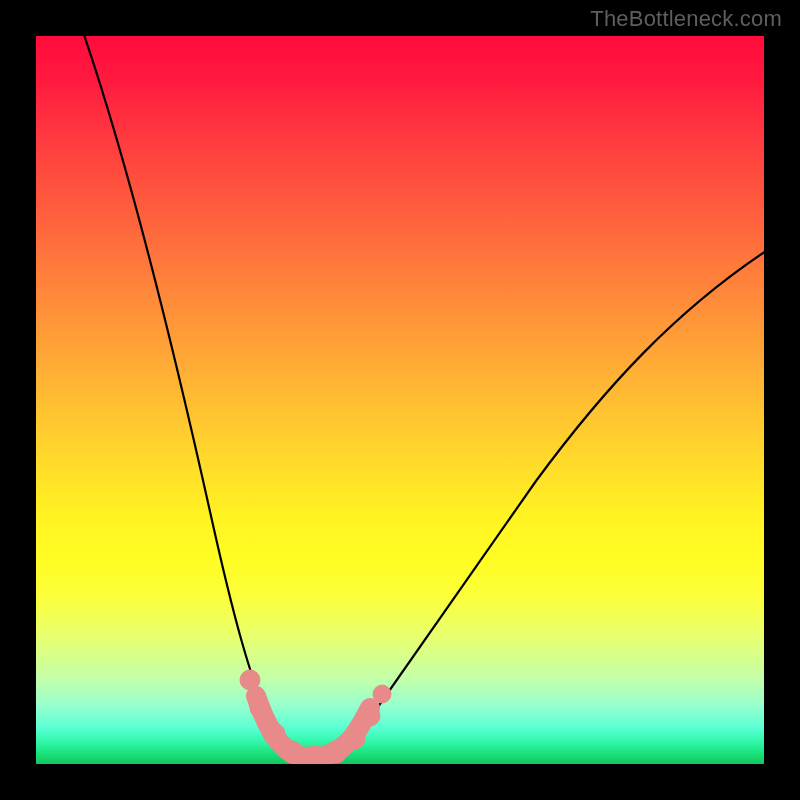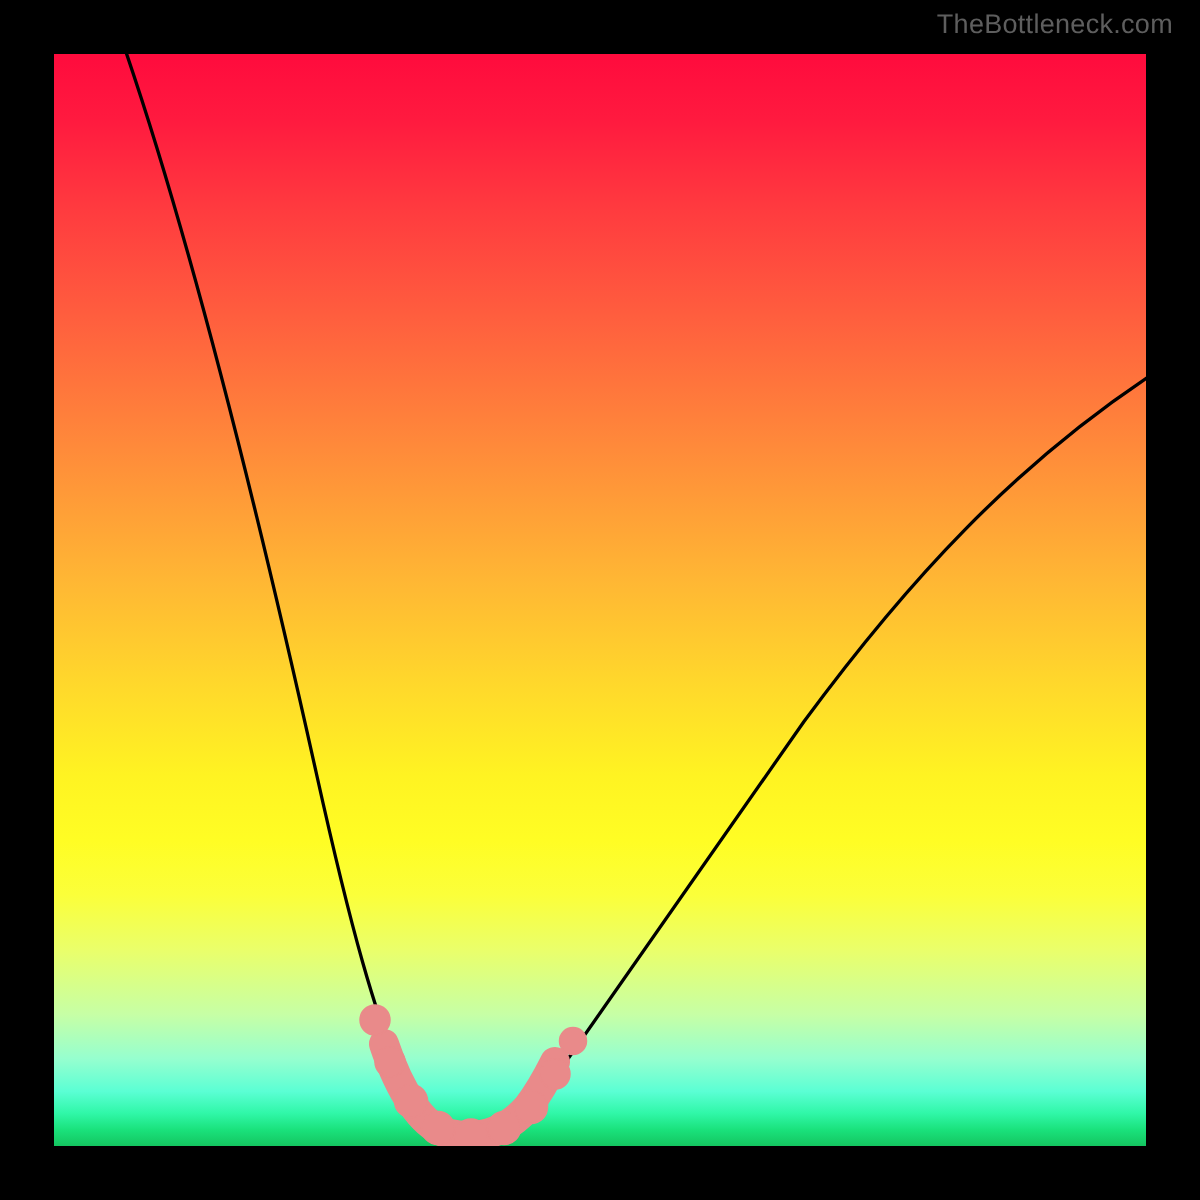--- a/index.html
+++ b/index.html
@@ -59,21 +59,21 @@
     top: 0;
     left: 0;
     width: 100%;
     height: 100%;
   }
   .watermark {
     position: absolute;
     top: 6px;
     right: 18px;
     color: #5e5e5e;
-    font-size: 18px;
+    font-size: 22px;
     letter-spacing: 0.2px;
     font-weight: 400;
     user-select: none;
   }
 </style>
 </head>
 <body>
 
 <div class="frame">
 

